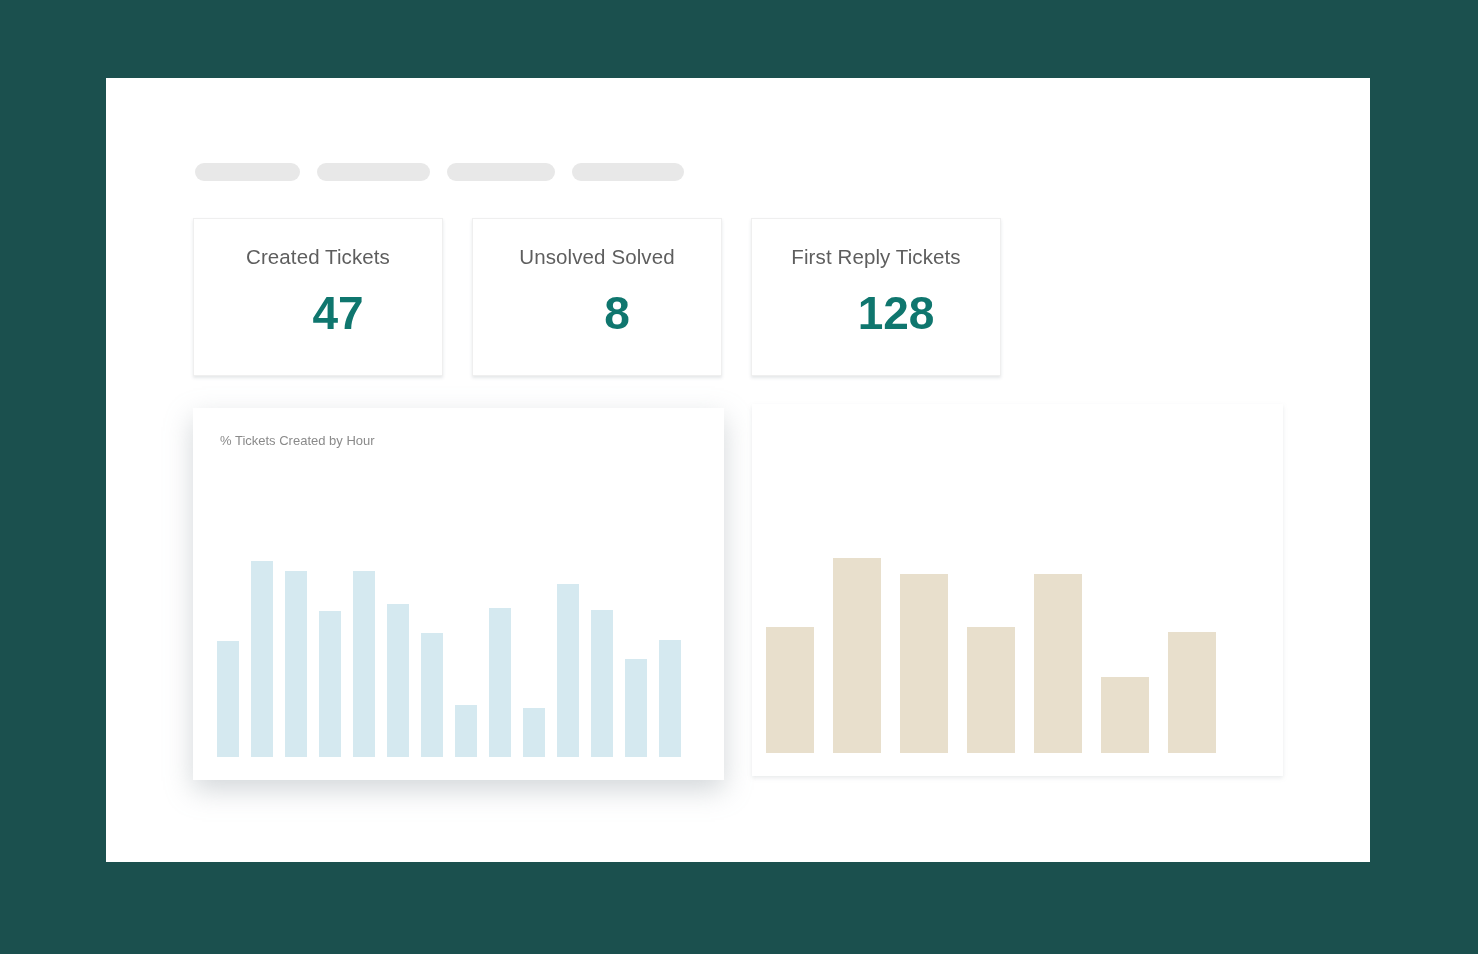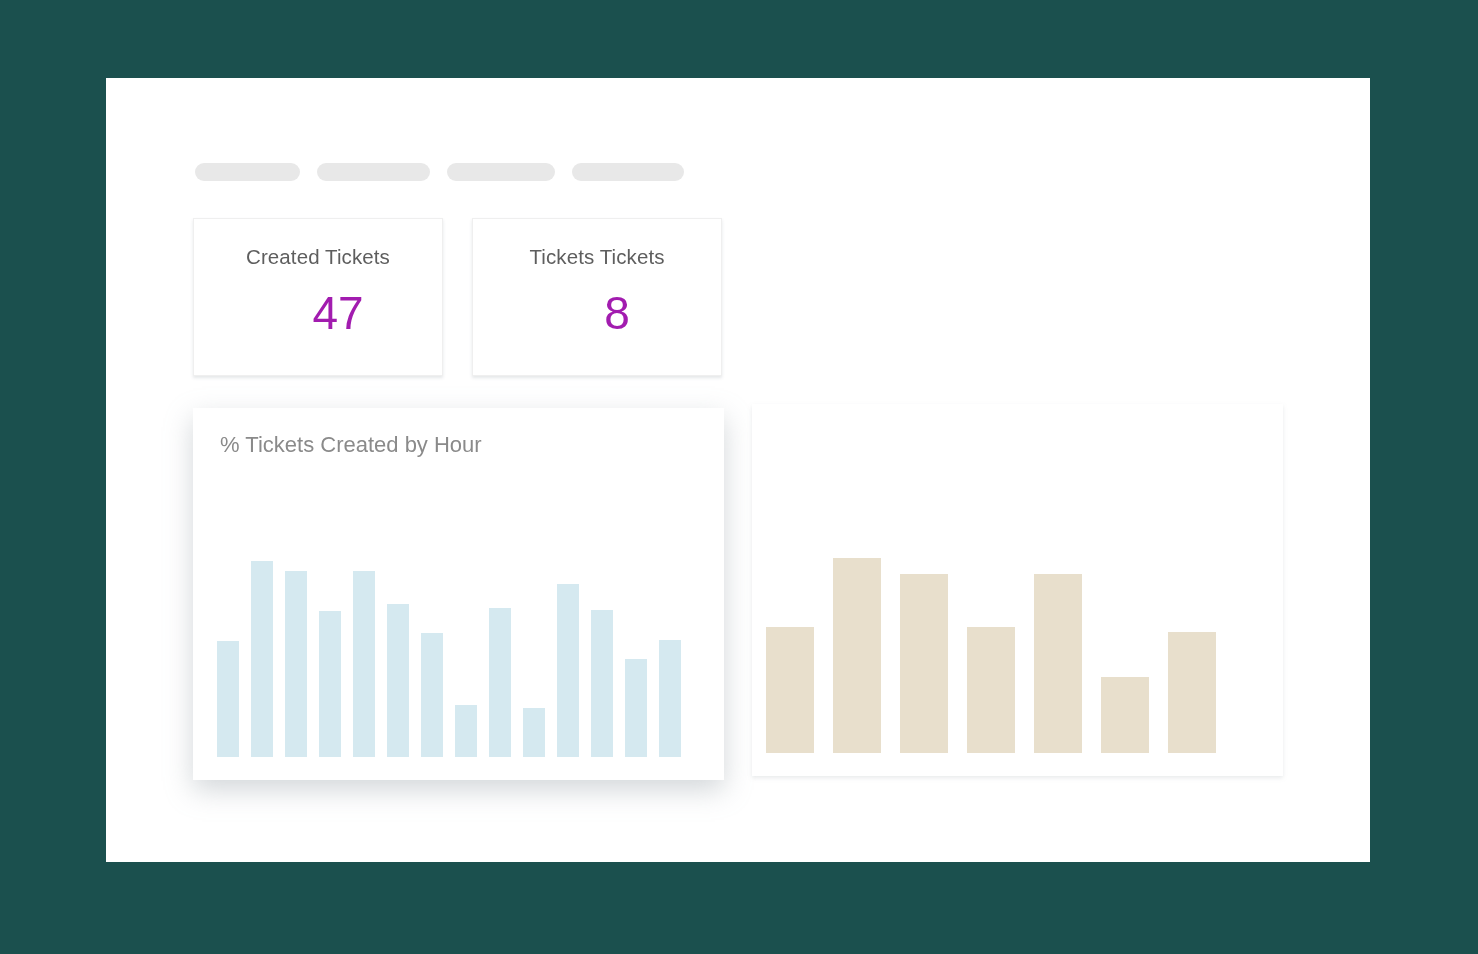--- a/index.html
+++ b/index.html
@@ -63,22 +63,22 @@
     font-size: 20.5px;
     color: #5e5e5e;
     font-weight: 400;
     letter-spacing: 0.1px;
     line-height: 1;
     text-align: right;
   }
   .kpi-value {
     margin-top: 22px;
     font-size: 46px;
-    color: #a21caf;
-    font-weight: 400;
+    color: #0f766e;
+    font-weight: 700;
     line-height: 1;
     margin-left: 40px;
   }
 
   
   #charts-row {
     position: absolute;
     left: 87px;
     top: 330px;
   }
@@ -98,21 +98,21 @@
     left: 559px;
     top: -4px;
     width: 531px;
     height: 372px;
     box-shadow: 0 2px 4px rgba(176,182,188,0.28);
   }
   .chart-title {
     position: absolute;
     left: 27px;
     top: 26px;
-    font-size: 22px;
+    font-size: 13px;
     color: #8a8a8a;
     font-weight: 400;
     line-height: 1;
     white-space: nowrap;
   }
   .plot-area {
     position: absolute;
     left: 24px;
     bottom: 23px;
     right: 14px;
@@ -148,22 +148,26 @@
       <div class="pill" style="width: 108px;"></div>
       <div class="pill" style="width: 112px;"></div>
     </div>
 
   <div id="kpi-row">
       <div class="kpi-card">
         <div class="kpi-title">Created Tickets</div>
         <div class="kpi-value">47</div>
       </div>
       <div class="kpi-card">
-        <div class="kpi-title">Tickets Tickets</div>
+        <div class="kpi-title">Unsolved Solved</div>
         <div class="kpi-value">8</div>
+      </div>
+      <div class="kpi-card">
+        <div class="kpi-title">First Reply Tickets</div>
+        <div class="kpi-value">128</div>
       </div>
     </div>
 
   <div id="charts-row">
 
     <div class="chart-card" id="chart-card-hour">
       <div class="chart-title">% Tickets Created by Hour</div>
       <div class="plot-area" id="plot-hour">
           <div class="bar bar-hour" title="1: 104" style="height: 116px; background: rgb(213, 233, 240);"></div>
           <div class="bar bar-hour" title="2: 176" style="height: 196px; background: rgb(213, 233, 240);"></div>

